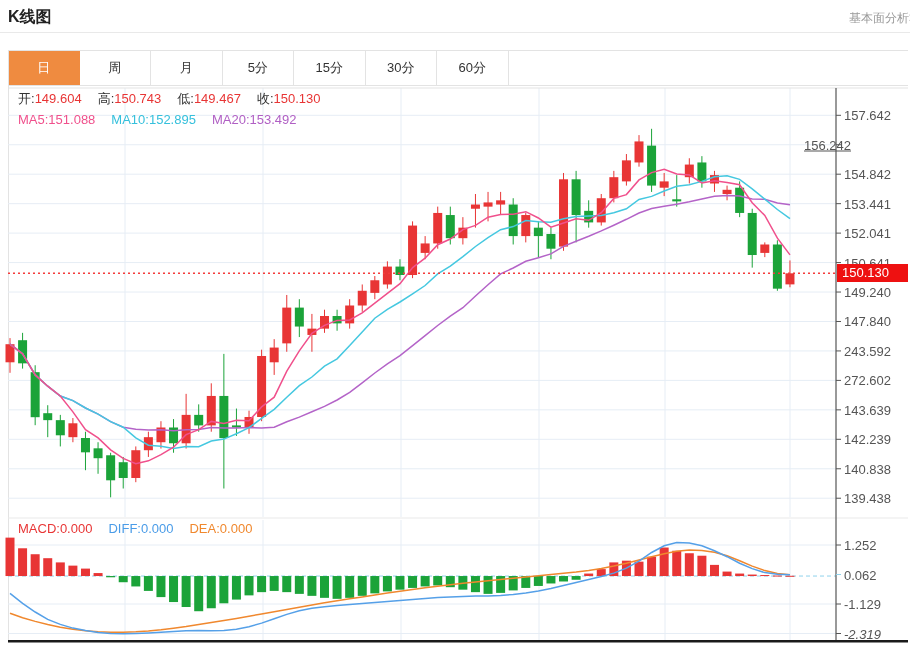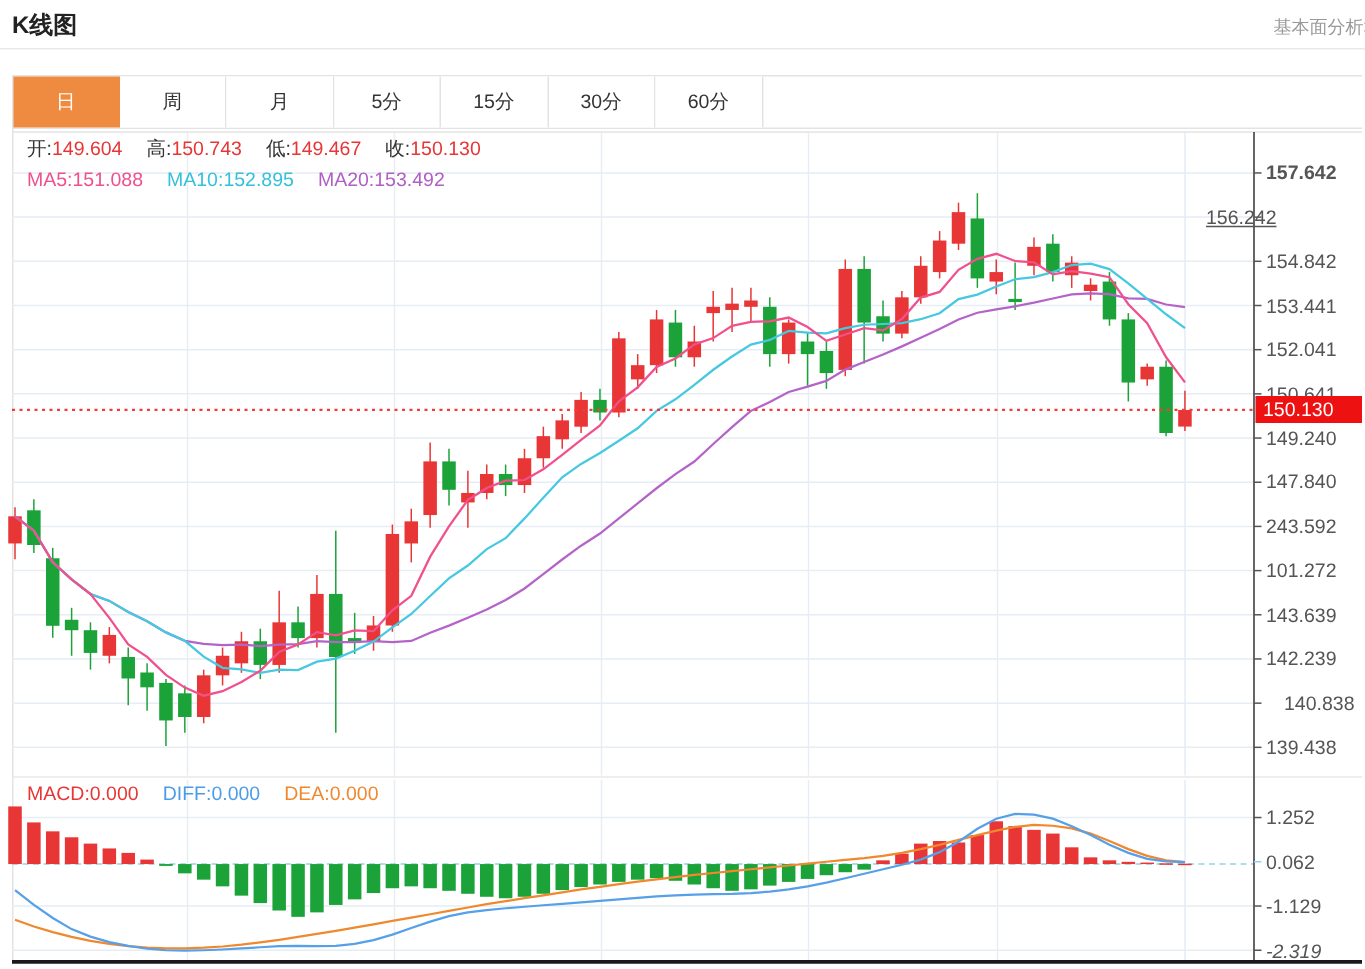--- a/index.html
+++ b/index.html
@@ -289,33 +289,33 @@
         <line x1="836" y1="545.0118" x2="841" y2="545.0118" stroke="#555555" stroke-width="1"></line>
         <line x1="836" y1="574.5" x2="841" y2="574.5" stroke="#8fd2ec" stroke-width="1"></line>
         <line x1="836" y1="604.01298" x2="841" y2="604.01298" stroke="#555555" stroke-width="1"></line>
         <line x1="836" y1="633.50118" x2="841" y2="633.50118" stroke="#555555" stroke-width="1"></line>
         <rect x="8" y="640" width="900" height="2.5" fill="#1a1a1a"></rect>
       </svg>
     <div class="info-row" id="ohlc-row" style="top:90px;"><span class="grp"><span class="lbl">开:</span><span style="color: rgb(232, 53, 53);">149.604</span></span><span class="grp"><span class="lbl">高:</span><span style="color: rgb(232, 53, 53);">150.743</span></span><span class="grp"><span class="lbl">低:</span><span style="color: rgb(232, 53, 53);">149.467</span></span><span class="grp"><span class="lbl">收:</span><span style="color: rgb(232, 53, 53);">150.130</span></span></div>
     <div class="info-row" id="ma-row" style="top:112px;"><span class="grp"><span class="lbl" style="color: rgb(240, 80, 140);">MA5:</span><span style="color: rgb(240, 80, 140);">151.088</span></span><span class="grp"><span class="lbl" style="color: rgb(53, 192, 220);">MA10:</span><span style="color: rgb(53, 192, 220);">152.895</span></span><span class="grp"><span class="lbl" style="color: rgb(176, 95, 196);">MA20:</span><span style="color: rgb(176, 95, 196);">153.492</span></span></div>
     <div class="info-row" id="macd-row" style="top:521px;"><span class="grp"><span class="lbl" style="color: rgb(232, 53, 53);">MACD:</span><span style="color: rgb(232, 53, 53);">0.000</span></span><span class="grp"><span class="lbl" style="color: rgb(74, 156, 232);">DIFF:</span><span style="color: rgb(74, 156, 232);">0.000</span></span><span class="grp"><span class="lbl" style="color: rgb(240, 136, 46);">DEA:</span><span style="color: rgb(240, 136, 46);">0.000</span></span></div>
     <div id="main-axis-labels">
-        <div class="axis-label" style="left: 844px; top: 115.3px; font-weight: bold;">157.642</div>
+        <div class="axis-label" style="left: 844px; top: 115.3px;">157.642</div>
         <div class="axis-label" style="left: 804px; top: 144.749px; text-decoration: underline;">156.242</div>
         <div class="axis-label" style="left: 844px; top: 174.198px;">154.842</div>
         <div class="axis-label" style="left: 844px; top: 203.668px;">153.441</div>
         <div class="axis-label" style="left: 844px; top: 233.117px;">152.041</div>
         <div class="axis-label" style="left: 844px; top: 262.566px;">150.641</div>
         <div class="axis-label" style="left: 844px; top: 292.036px;">149.240</div>
         <div class="axis-label" style="left: 844px; top: 321.485px;">147.840</div>
         <div class="axis-label" style="left: 844px; top: 350.934px;">243.592</div>
-        <div class="axis-label" style="left: 844px; top: 380.404px;">101.272</div>
+        <div class="axis-label" style="left: 844px; top: 380.404px;">272.602</div>
         <div class="axis-label" style="left: 844px; top: 409.853px;">143.639</div>
         <div class="axis-label" style="left: 844px; top: 439.302px;">142.239</div>
-        <div class="axis-label" style="left: 844px; top: 468.772px; margin-left: 12px;">140.838</div>
+        <div class="axis-label" style="left: 844px; top: 468.772px;">140.838</div>
         <div class="axis-label" style="left: 844px; top: 498.221px;">139.438</div>
       </div>
     <div id="macd-axis-labels">
         <div class="axis-label" style="left: 844px; top: 545.012px;">1.252</div>
         <div class="axis-label" style="left: 844px; top: 574.5px;">0.062</div>
         <div class="axis-label" style="left: 844px; top: 604.013px;">-1.129</div>
         <div class="axis-label" style="left: 844px; top: 633.501px; font-style: italic;">-2.319</div>
       </div>
     <div class="price-tag" style="top: 264.315px;">150.130</div>
   </div>

